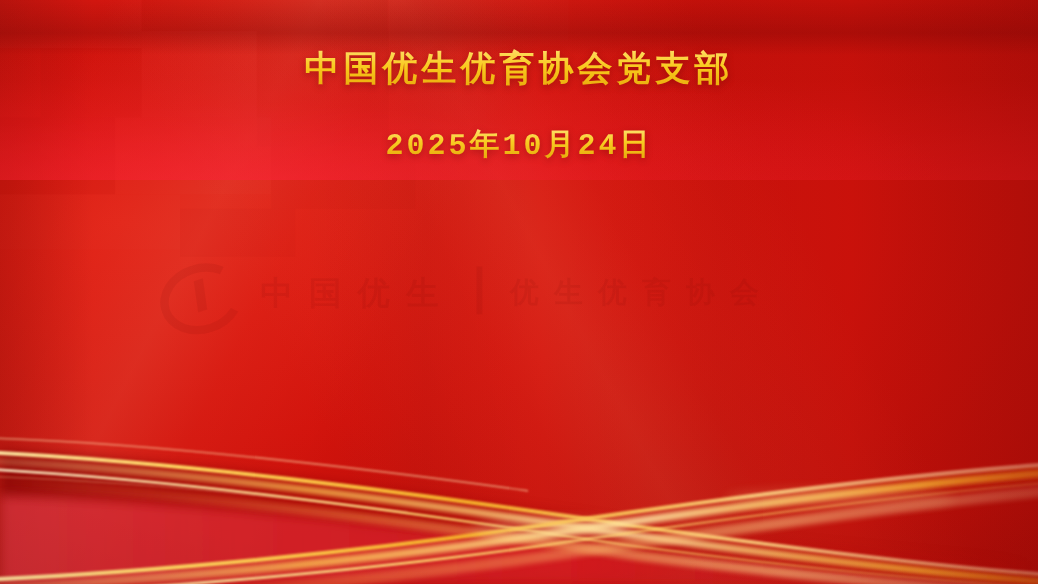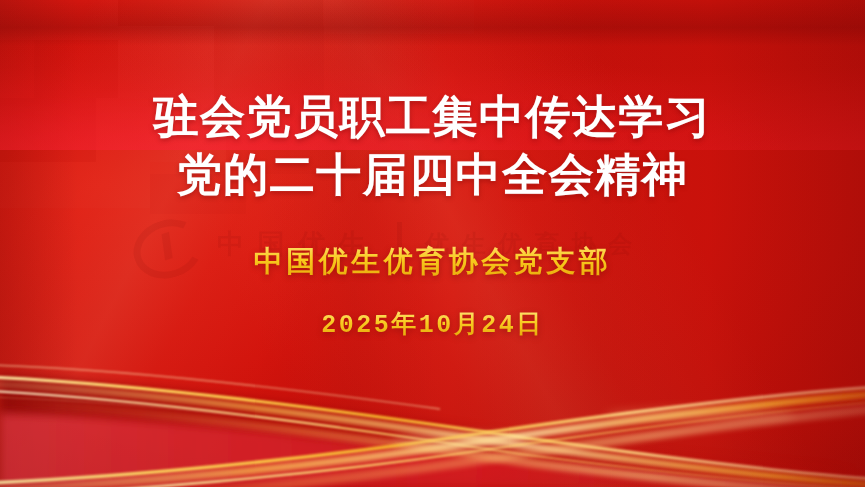--- a/index.html
+++ b/index.html
@@ -275,21 +275,17 @@
       <path d="M-10,40 C110,44 230,56 340,70" stroke="#ffd9a0" stroke-opacity="0.30" stroke-width="1.2" fill="none" filter="url(#blr1)"></path>
 
       <ellipse cx="462" cy="84" rx="70" ry="8" fill="#ffe9b4" opacity="0.30" filter="url(#blr3)"></ellipse>
       <ellipse cx="700" cy="58" rx="95" ry="7" fill="#ffdf93" opacity="0.22" filter="url(#blr3)"></ellipse>
     </svg>
   </div>
 
   <div class="layer vignette"></div>
 
   <div class="content">
-    <div class="title-block">
-      <span class="title-line">驻会党员职工集中传达学习</span>
-      <span class="title-line">党的二十届四中全会精神</span>
-    </div>
     <div class="subtitle">中国优生优育协会党支部</div>
     <div class="event-date">2025年10月24日</div>
   </div>
 
 </div>
 
 </body></html>

